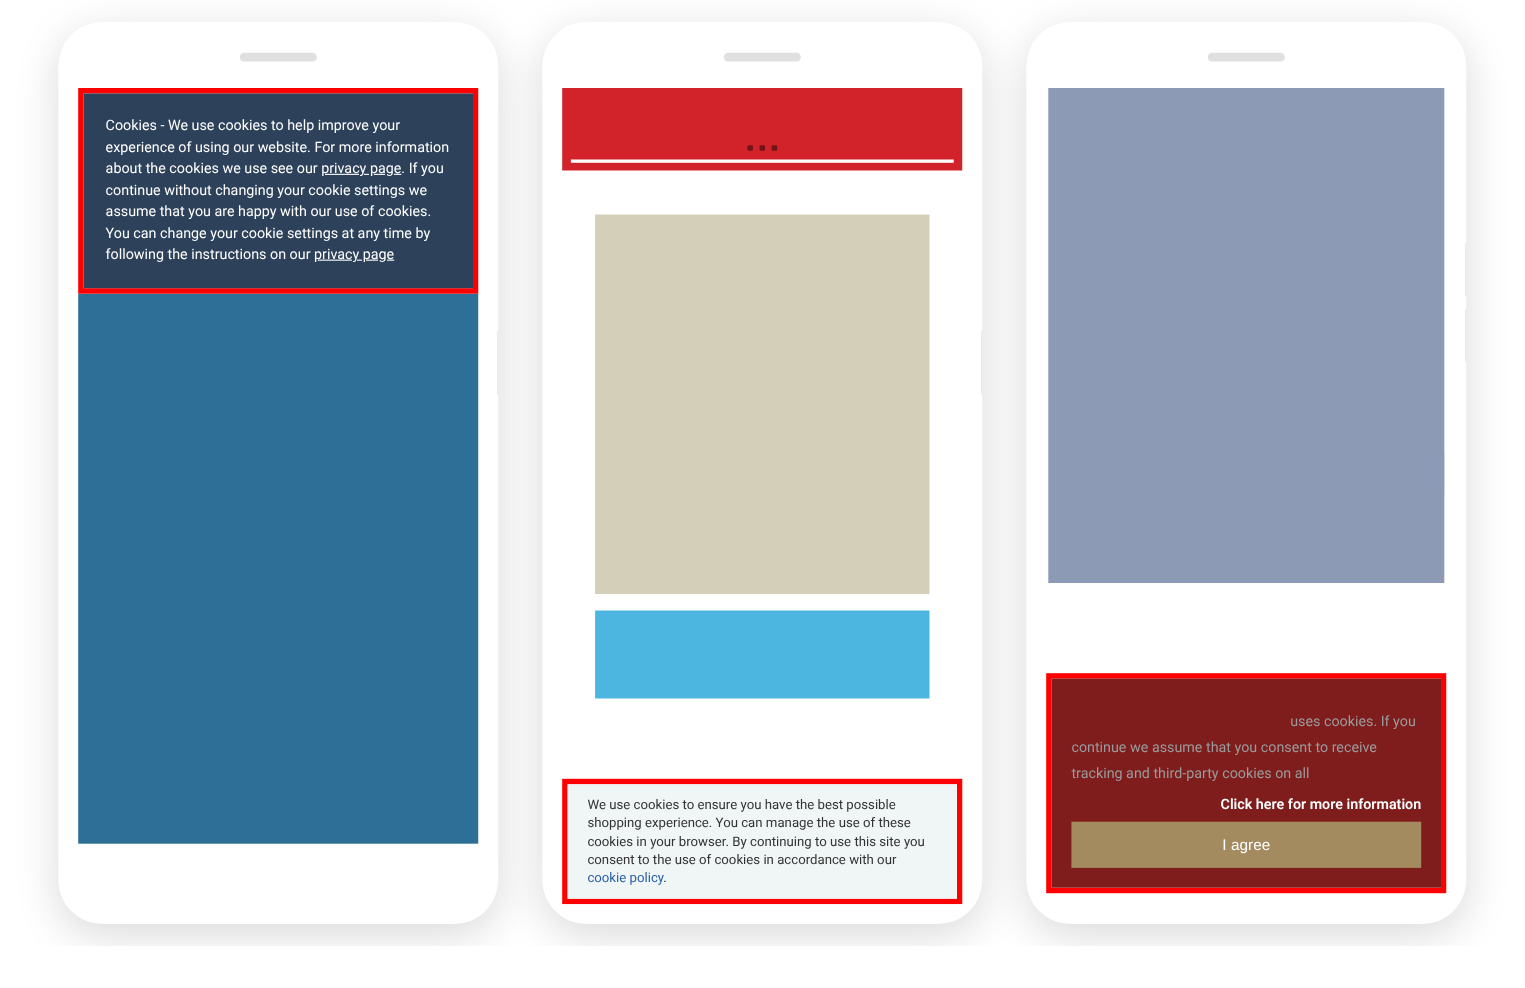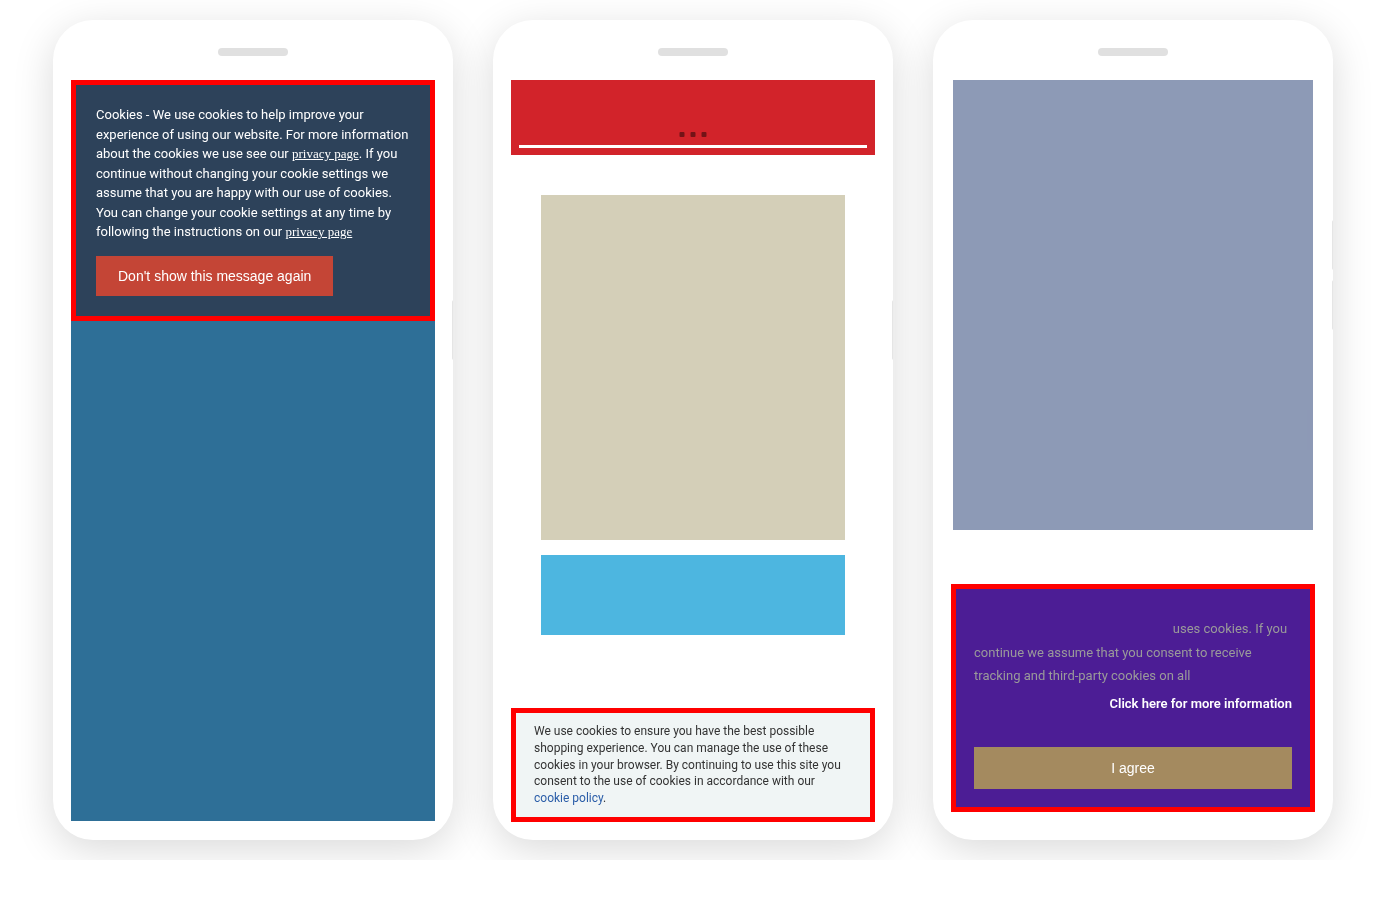--- a/index.html
+++ b/index.html
@@ -54,21 +54,20 @@
     .cookie-banner-1 {
       background: #2d425a;
       color: #fff;
       padding: 20px;
       font-size: 13px;
       line-height: 1.5;
     }
     .cookie-banner-1 .link {
       text-decoration: underline;
       color: #fff;
-      font-family: Liberation Serif, serif;
     }
     .dismiss-btn {
       background: #c44536;
       color: #fff;
       border: none;
       padding: 12px 22px;
       font-size: 14px;
       cursor: pointer;
       margin-top: 14px;
       display: inline-block;
@@ -127,41 +126,41 @@
     .slate-body {
       background: #8d9ab6;
       height: 450px;
       margin: 0 2px;
     }
     .cookie-banner-3 {
       position: absolute;
       bottom: 10px;
       left: 0;
       right: 0;
-      background: #4c1d95;
+      background: #7f1d1d;
       color: #9a9a9a;
       padding: 28px 18px 18px 18px;
       font-size: 13px;
       line-height: 1.8;
     }
     .cookie-banner-3 .more-info {
       color: #fff;
       font-weight: 600;
       display: block;
       text-align: right;
       margin-top: 4px;
     }
     .agree-btn {
       background: #a48a5f;
       color: #fff;
       border: none;
       width: 100%;
       padding: 13px;
       font-size: 14px;
-      margin-top: 32px;
+      margin-top: 4px;
       cursor: pointer;
     }
     .tiny-scroll {
       position: absolute;
       right: 2px;
       top: 330px;
       width: 6px;
       height: 40px;
       background: #8d9ab6;
       opacity: 0.6;
@@ -171,21 +170,20 @@
 <body>
 
 <div class="phone">
   <div class="speaker"></div>
   <div class="side-button" style="top:280px"></div>
   <div class="screen">
     <div class="highlight-box">
       <div class="cookie-banner-1">
         <span>Cookies - We use cookies to help improve your experience of using our website. For more information about the cookies we use see our </span><span class="link">privacy page</span><span>. If you continue without changing your cookie settings we assume that you are happy with our use of cookies. You can change your cookie settings at any time by following the instructions on our </span><span class="link">privacy page</span>
         <br>
-        <button class="dismiss-btn">Don't show this message again</button>
       </div>
     </div>
     <div class="blue-body"></div>
   </div>
 </div>
 
 <div class="phone">
   <div class="speaker"></div>
   <div class="side-button" style="top:280px"></div>
   <div class="screen">

